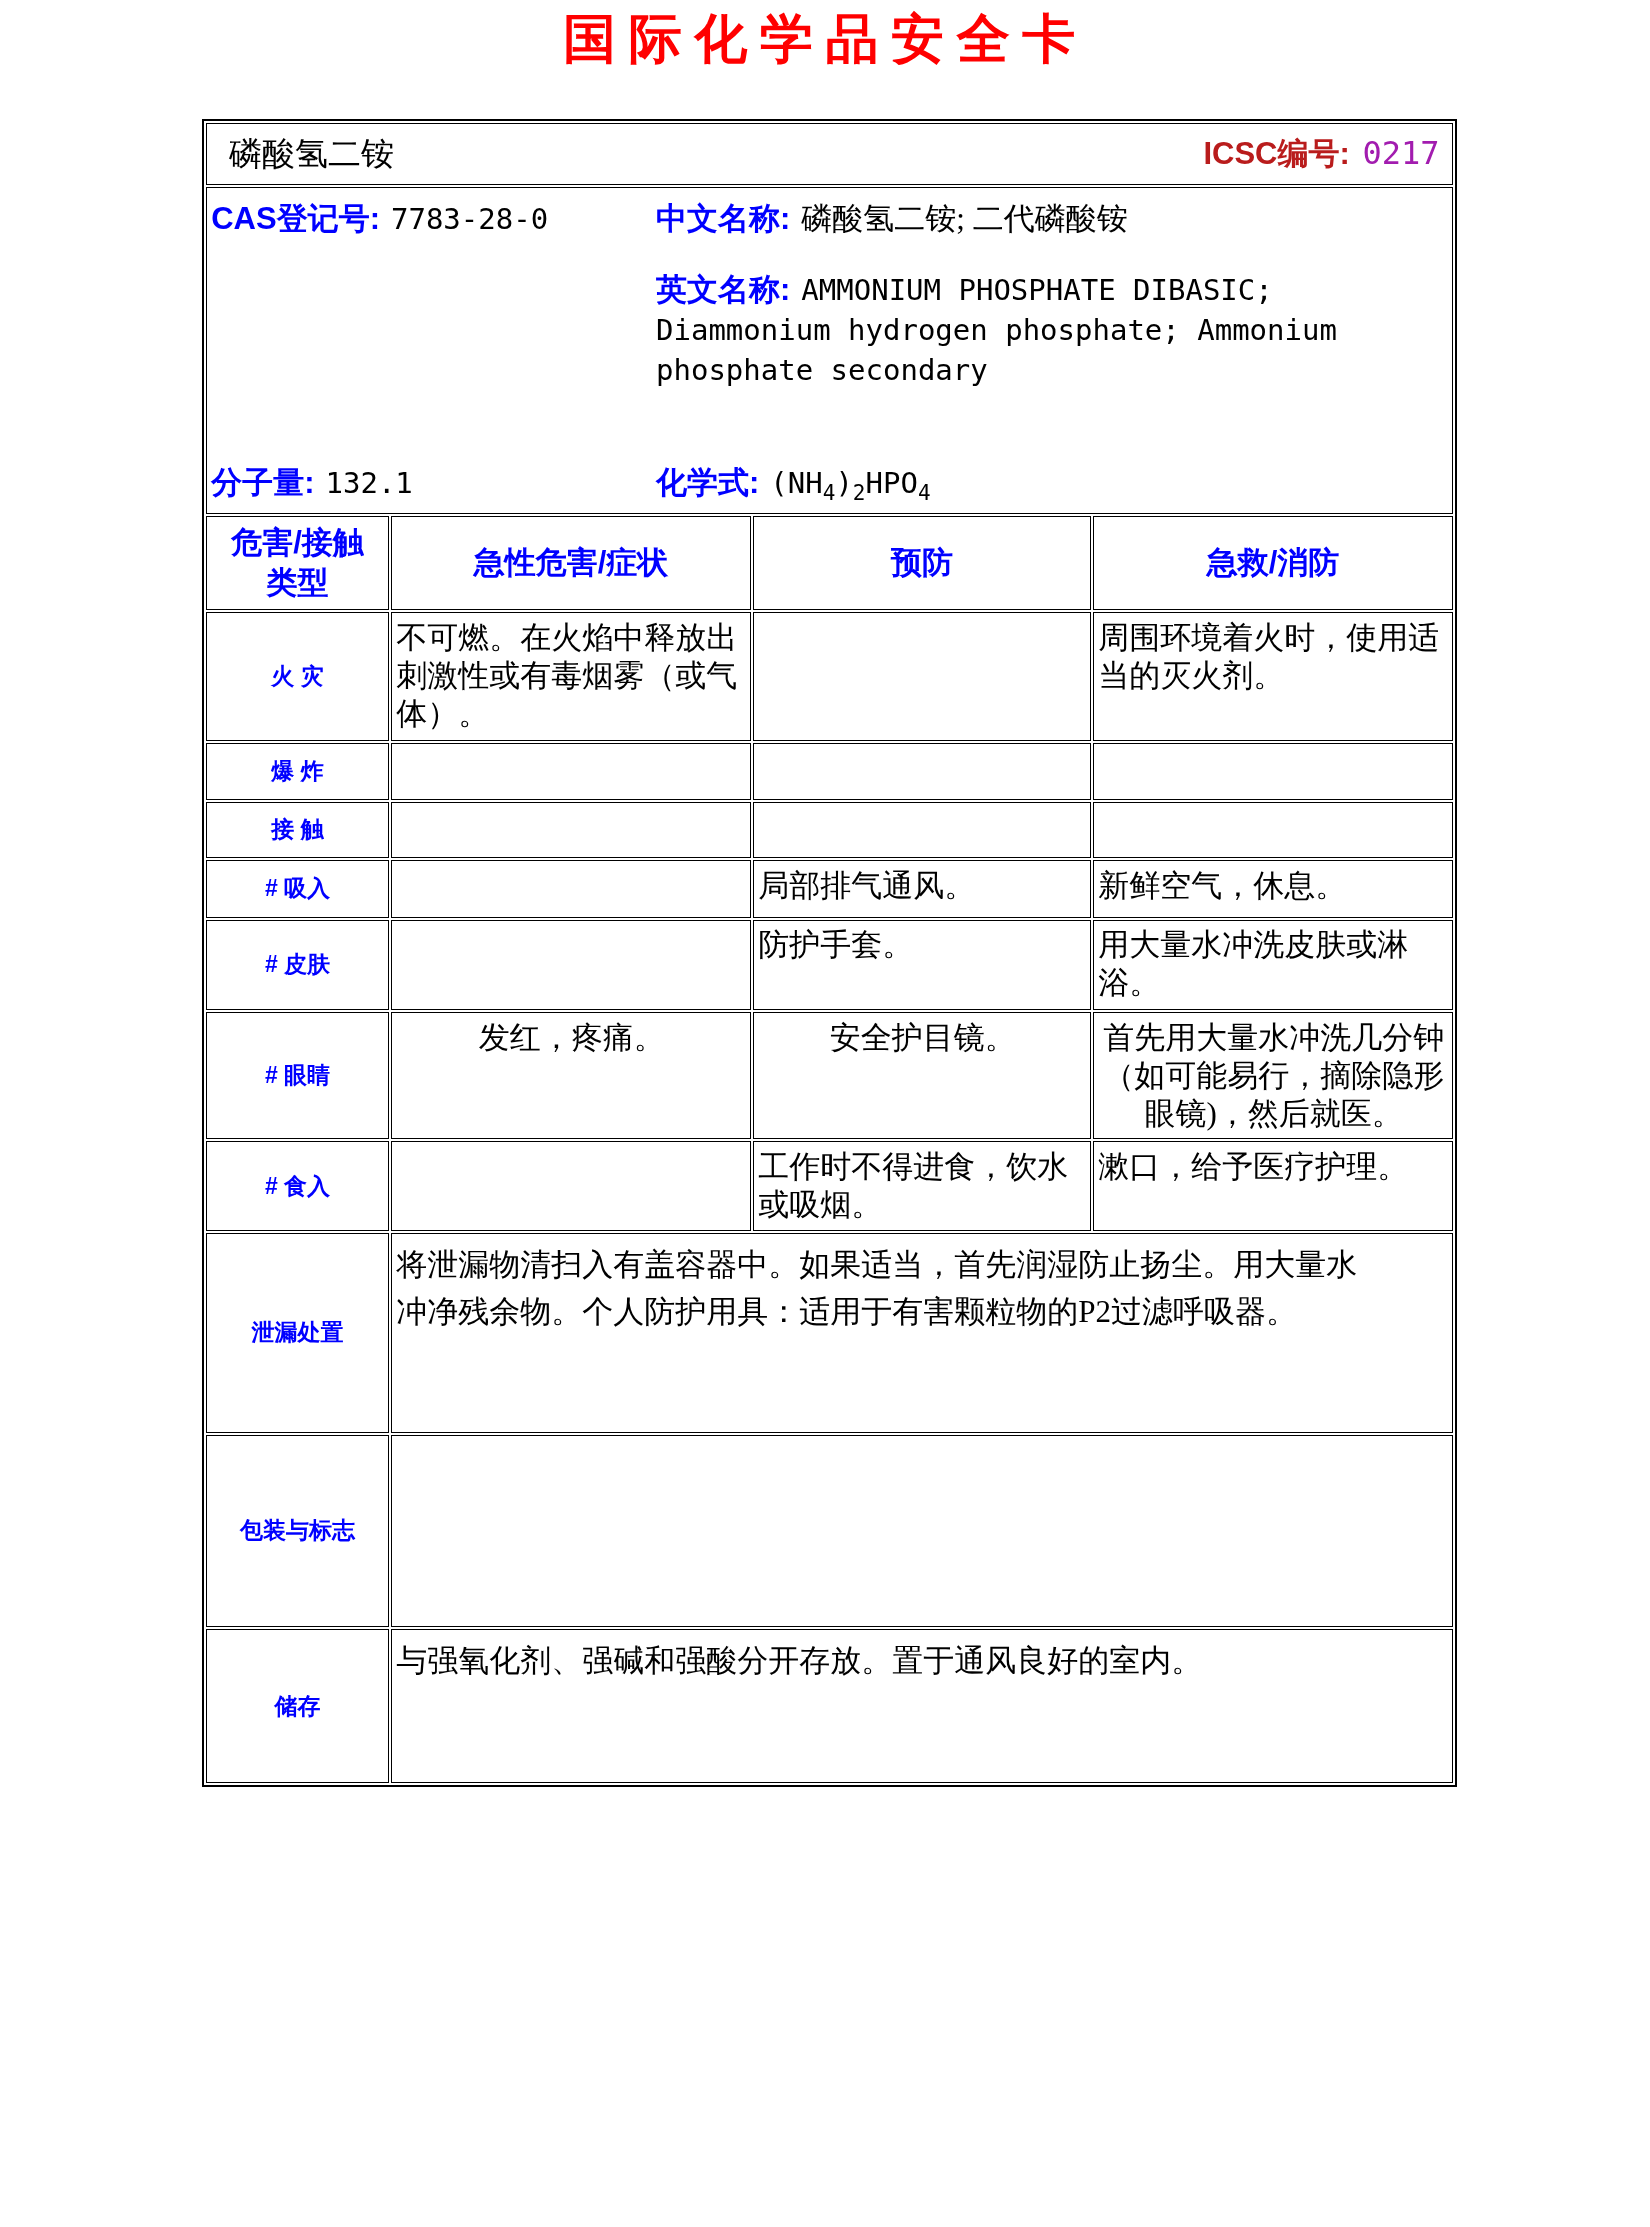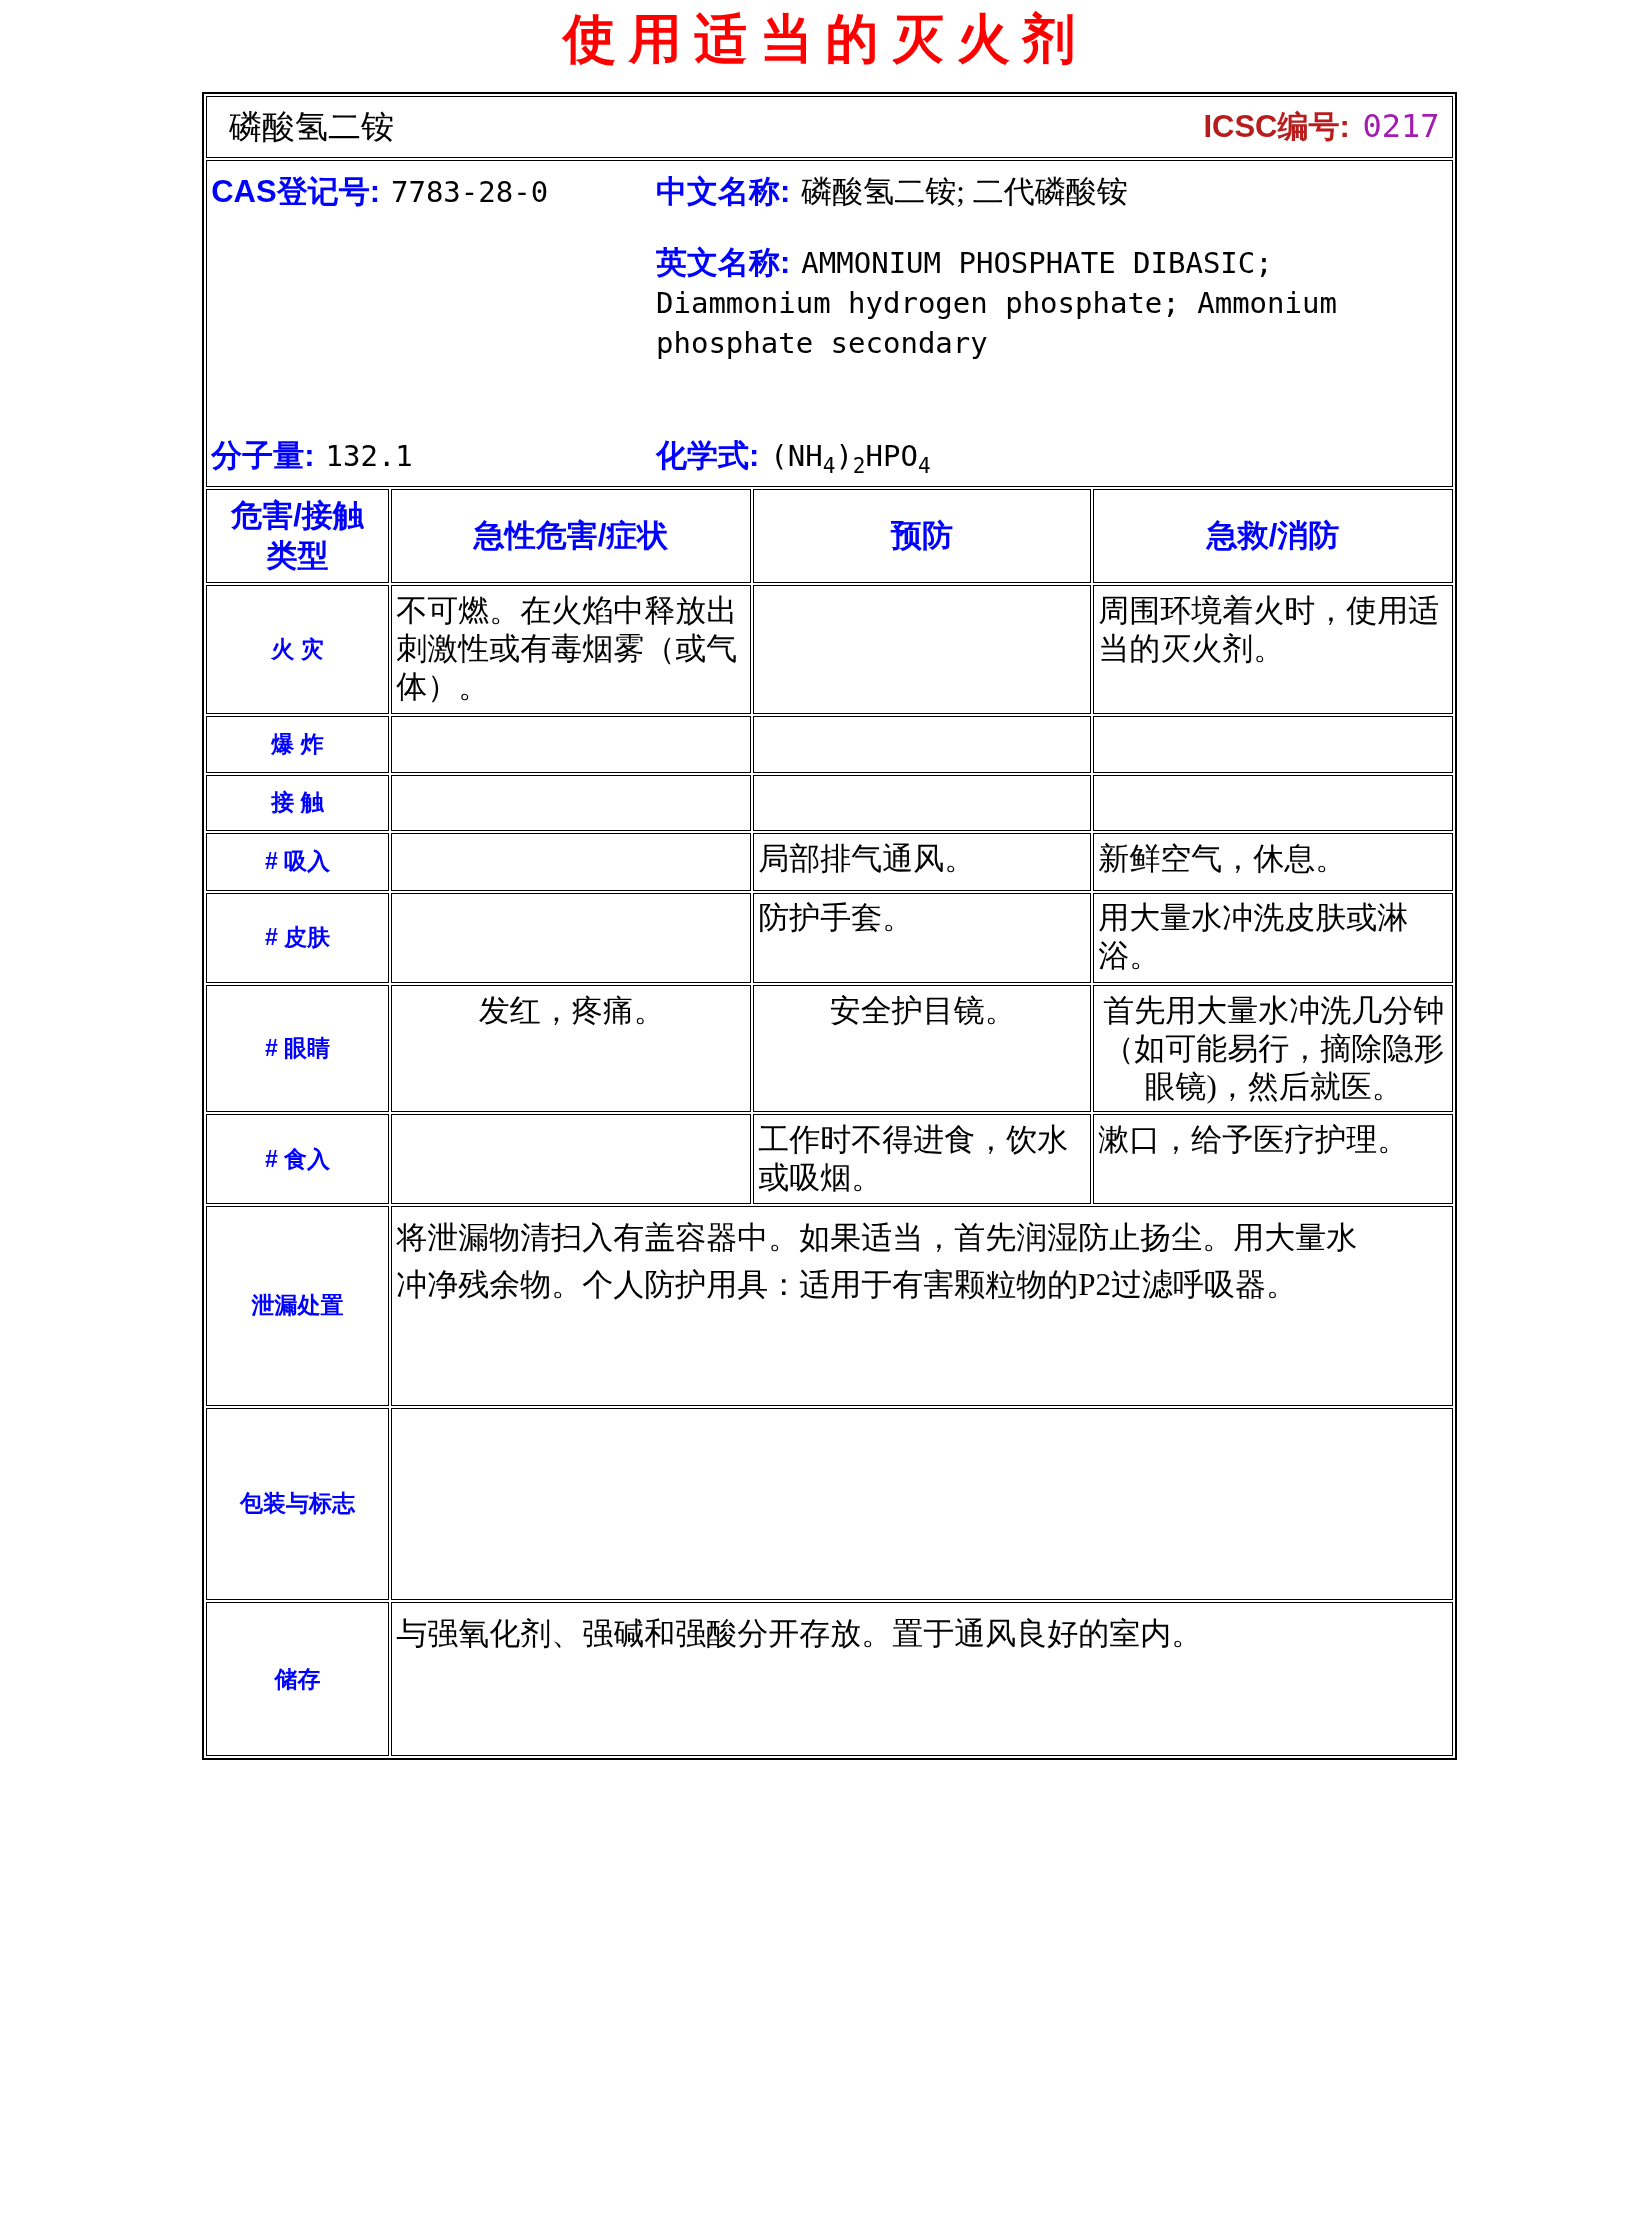--- a/index.html
+++ b/index.html
@@ -6,21 +6,21 @@
   body{
     width:1651px;height:2227px;background:#ffffff;position:relative;
     font-family:"Liberation Serif", serif;color:#000;
   }
   .page-title{
     text-align:center;color:#ff0000;font-weight:bold;
     font-size:53px;letter-spacing:12.6px;margin:9.8px 0 0 0;line-height:1.1;
     font-family:"Liberation Serif", serif;white-space:nowrap;
   }
   table.card{
-    position:absolute;left:202px;top:92px;width:1250px;
+    position:absolute;left:202px;top:119px;width:1250px;
     border:2.1px solid #000;border-collapse:separate;border-spacing:2.1px;
     table-layout:fixed;background:#fff;
   }
   td{border:1.4px solid #000;vertical-align:top;overflow:hidden;padding:0;background:#fff;}
   
   .name-row td{height:60px;}
   .name-flex{display:flex;justify-content:space-between;align-items:center;height:100%;padding:0 12.6px 0 22px;}
   .chem-name{font-size:33px;color:#000;}
   .icsc{white-space:nowrap;}
   .blue-label{color:#b91c1c;font-weight:bold;font-family:"Liberation Sans", sans-serif;margin-top:29px;}
@@ -55,21 +55,21 @@
   .r-spill td{height:188px;}
   .r-pack td{height:181px;}
   .r-emerg td{height:232px;}
   .r-store td{height:142px;}
   .wide{font-size:31px;line-height:47px;padding:7px 5.6px 2.8px 4.2px;}
   .wide .inner{max-width:977px;}
 </style>
 </head>
 <body>
 
-<div class="page-title">使用适当的灭火剂</div>
+<div class="page-title">国际化学品安全卡</div>
 
 <table class="card">
   <colgroup>
     <col style="width:183px">
       <col style="width:360px">
       <col style="width:338px">
       <col style="width:360px">
   </colgroup>
 
   <tbody>

